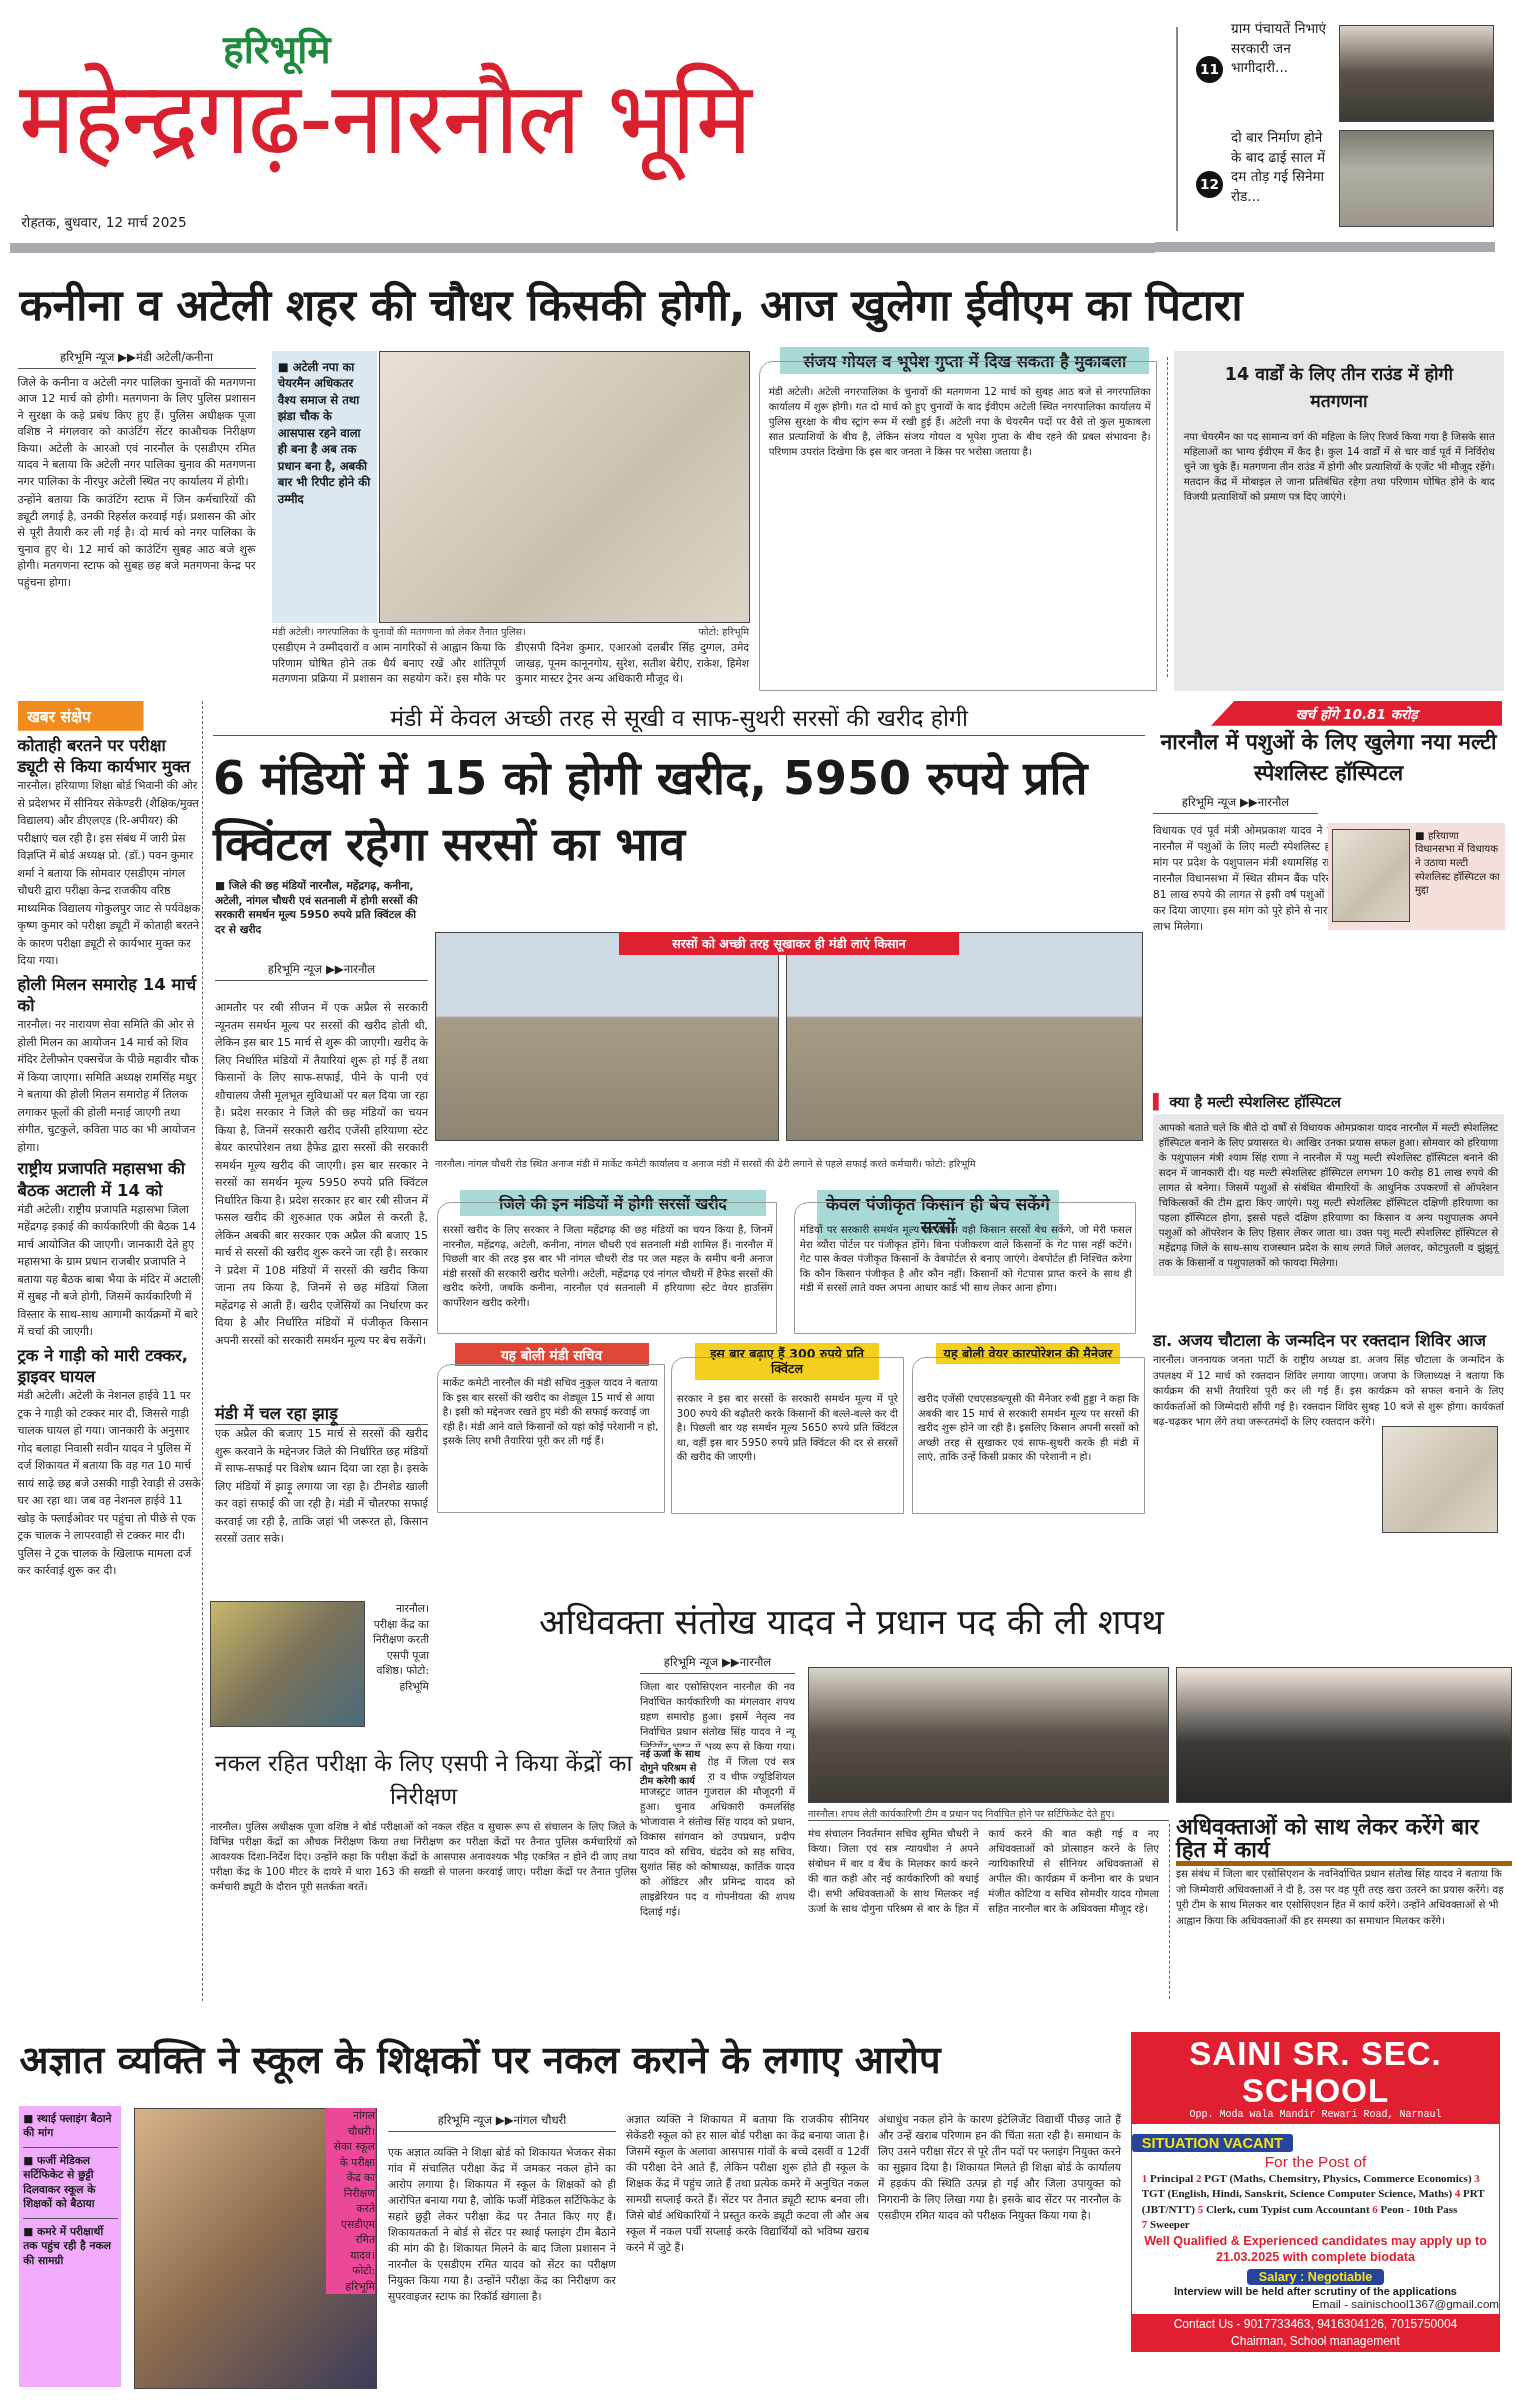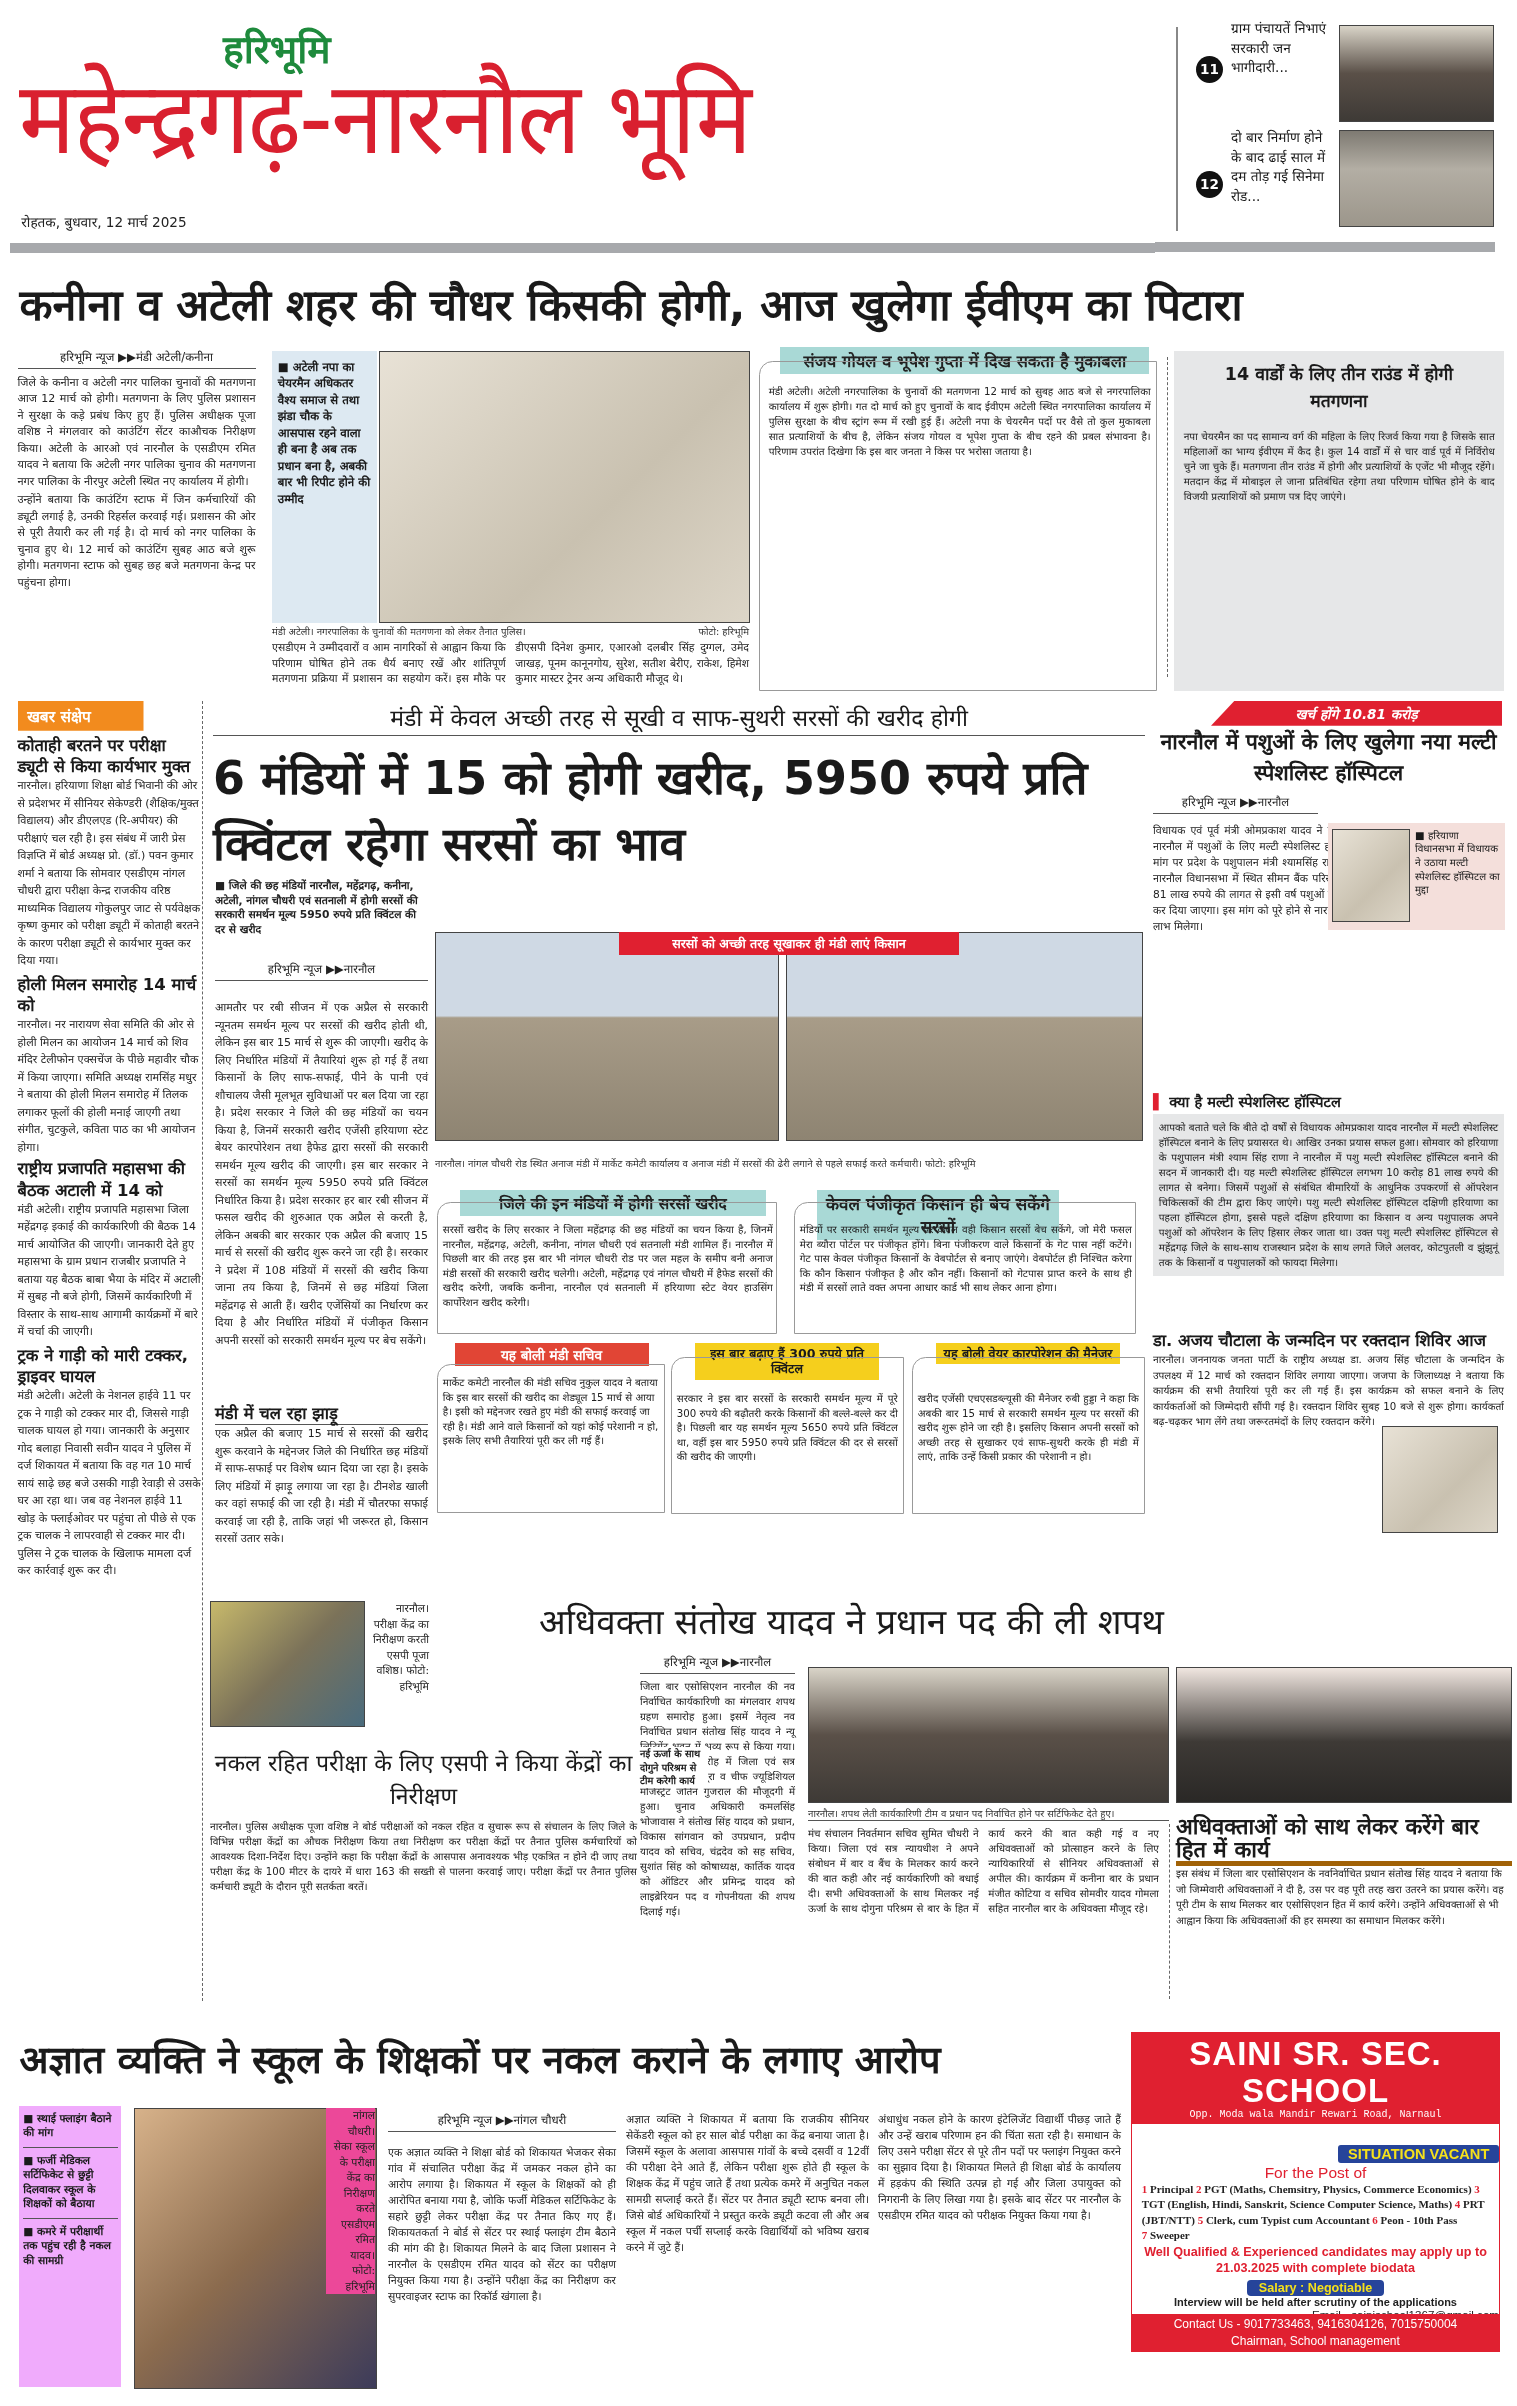--- a/index.html
+++ b/index.html
@@ -195,21 +195,21 @@
 <div class="abs byline" style="left:388px;top:2112px;width:228px">हरिभूमि न्यूज ▶▶नांगल चौधरी</div>
 <div class="abs txt" style="left:388px;top:2145px;width:228px;font-size:10.7px;line-height:16px">एक अज्ञात व्यक्ति ने शिक्षा बोर्ड को शिकायत भेजकर सेका गांव में संचालित परीक्षा केंद्र में जमकर नकल होने का आरोप लगाया है। शिकायत में स्कूल के शिक्षकों को ही आरोपित बनाया गया है, जोकि फर्जी मेडिकल सर्टिफिकेट के सहारे छुट्टी लेकर परीक्षा केंद्र पर तैनात किए गए हैं। शिकायतकर्ता ने बोर्ड से सेंटर पर स्थाई फ्लाइंग टीम बैठाने की मांग की है। शिकायत मिलने के बाद जिला प्रशासन ने नारनौल के एसडीएम रमित यादव को सेंटर का परीक्षण नियुक्त किया गया है। उन्होंने परीक्षा केंद्र का निरीक्षण कर सुपरवाइजर स्टाफ का रिकॉर्ड खंगाला है।</div>
 <div class="abs txt" style="left:626px;top:2112px;width:243px;font-size:10.7px;line-height:16px">अज्ञात व्यक्ति ने शिकायत में बताया कि राजकीय सीनियर सेकेंडरी स्कूल को हर साल बोर्ड परीक्षा का केंद्र बनाया जाता है। जिसमें स्कूल के अलावा आसपास गांवों के बच्चे दसवीं व 12वीं की परीक्षा देने आते हैं, लेकिन परीक्षा शुरू होते ही स्कूल के शिक्षक केंद्र में पहुंच जाते हैं तथा प्रत्येक कमरे में अनुचित नकल सामग्री सप्लाई करते हैं। सेंटर पर तैनात ड्यूटी स्टाफ बनवा ली। जिसे बोर्ड अधिकारियों ने प्रस्तुत करके ड्यूटी कटवा ली और अब स्कूल में नकल पर्ची सप्लाई करके विद्यार्थियों को भविष्य खराब करने में जुटे हैं।</div>
 <div class="abs txt" style="left:878px;top:2112px;width:243px;font-size:10.7px;line-height:16px">अंधाधुंध नकल होने के कारण इंटेलिजेंट विद्यार्थी पीछड़ जाते हैं और उन्हें खराब परिणाम हन की चिंता सता रही है। समाधान के लिए उसने परीक्षा सेंटर से पूरे तीन पदों पर फ्लाइंग नियुक्त करने का सुझाव दिया है। शिकायत मिलते ही शिक्षा बोर्ड के कार्यालय में हड़कंप की स्थिति उत्पन्न हो गई और जिला उपायुक्त को निगरानी के लिए लिखा गया है। इसके बाद सेंटर पर नारनौल के एसडीएम रमित यादव को परीक्षक नियुक्त किया गया है।</div>
 
 <div class="abs ad" style="left:1131px;top:2032px;width:369px;height:320px;background:#fff">
   <div class="redband" style="text-align:center;padding:1.9px 0 3.9px">
     <div style="font-family:'Liberation Sans',sans-serif;font-weight:bold;font-size:33px;line-height:37px;letter-spacing:1px">SAINI SR. SEC. SCHOOL</div>
     <div style="font-family:Liberation Mono, monospace;font-size:10px">Opp. Moda wala Mandir Rewari Road, Narnaul</div>
   </div>
-  <div style="text-align:right;margin-top:20px">
+  <div style="text-align:left;margin-top:9px">
     <span style="display:inline-block;background:#26449a;color:#f5e11a;font-family:'Liberation Sans',sans-serif;font-weight:bold;font-size:14.6px;padding:1px 9.7px;border-radius:2.9px">SITUATION VACANT</span>
   </div>
   <div style="text-align:center;color:#e02030;font-family:'Liberation Sans',sans-serif;font-size:15.5px;margin-top:1px">For the Post of</div>
   <div style="padding:0 9.7px;font-family:'Liberation Serif',serif;font-size:11px;line-height:15.5px;font-weight:bold;color:#222">
     <span><span style="color:#e02030">1</span> <span>Principal</span> </span>
     <span><span style="color:#e02030">2</span> <span>PGT (Maths, Chemsitry, Physics, Commerce Economics)</span> </span>
     <span><span style="color:#e02030">3</span> <span>TGT (English, Hindi, Sanskrit, Science Computer Science, Maths)</span> </span>
     <span><span style="color:#e02030">4</span> <span>PRT (JBT/NTT)</span> </span>
     <span><span style="color:#e02030">5</span> <span>Clerk, cum Typist cum Accountant</span> </span>
     <span><span style="color:#e02030">6</span> <span>Peon - 10th Pass</span> </span><br>

